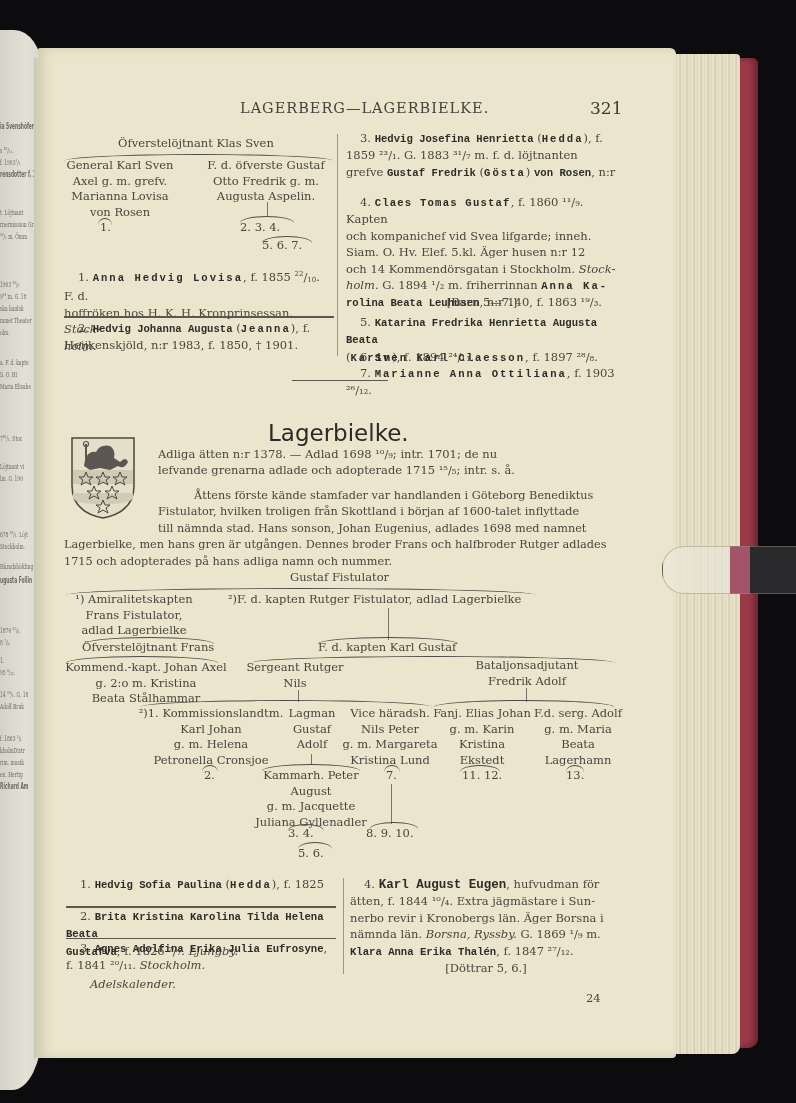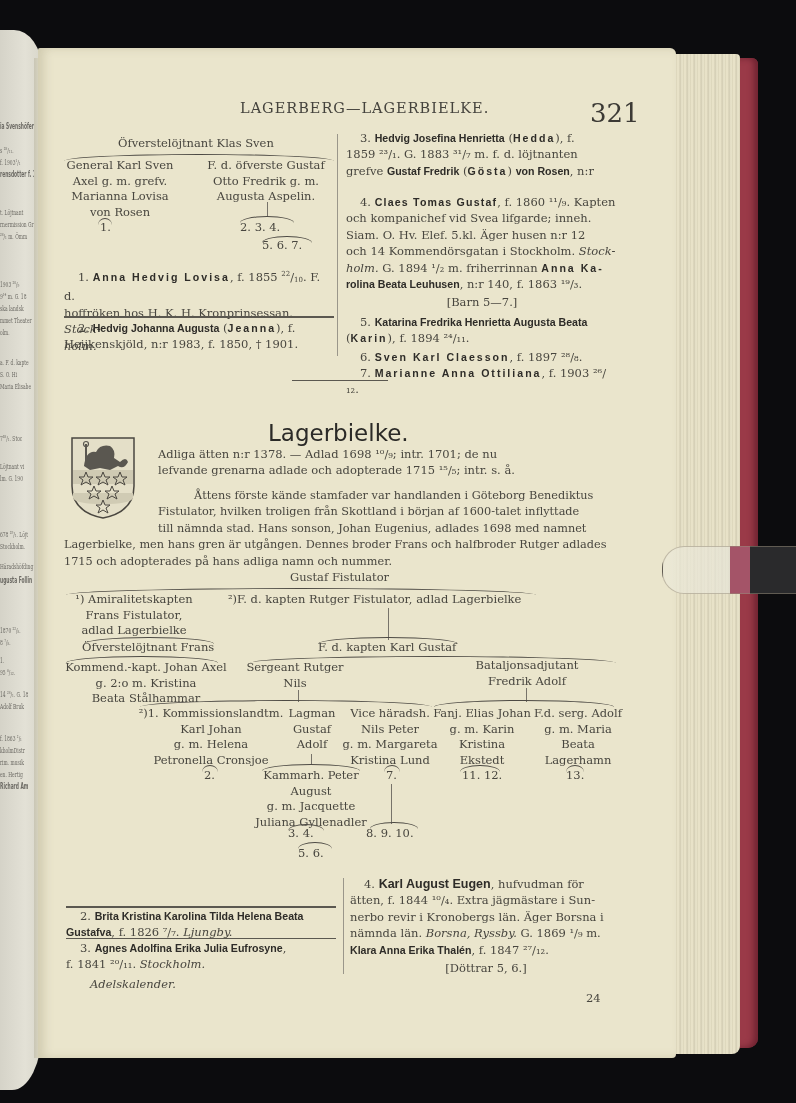--- a/index.html
+++ b/index.html
@@ -46,23 +46,23 @@
     border-radius:2px 6px 4px 0;
   }
   .tab {
     left:662px; top:546px; width:150px; height:46px;
     background:linear-gradient(90deg,rgba(235,232,215,.75) 0%,rgba(230,228,215,.7) 45%,#a45468 45%,#a45468 58%,#2a2a2c 58%);
     border-radius:22px 0 0 22px;
     border:1px solid rgba(150,140,120,.5);
   }
   
   .runhead { left:240px; top:100px; font-size:14.5px; letter-spacing:1px; color:#45433d; }
-  .pageno { left:590px; top:98px; font-size:26px; color:#3c3a35; }
+  .pageno { left:590px; top:98px; font-size:17px; color:#3c3a35; }
   .txt { font-size:11.5px; line-height:16.4px; color:#48463f; }
-  .txt b, .sans-b { font-family:Liberation Sans, sans-serif; font-weight:bold; color:#2e2c28; font-size:10.6px; }
+  .txt b, .sans-b { font-family:Liberation Mono, monospace; font-weight:bold; color:#2e2c28; font-size:10.6px; }
   .sp { letter-spacing:2px; }
   .txt i { font-style:italic; }
   sup.fr { font-size:7px; vertical-align:5px; }
   sub.fr { font-size:7px; vertical-align:-1px; }
   .center { text-align:center; }
   .col-rule { width:1px; background:#9a968a; }
   .hrule { height:1.5px; background:#5b5850; }
   .brace {
     height:6px; border-top:1.5px solid #4d4a44; border-radius:50% 50% 0 0/100% 100% 0 0;
     position:absolute;
@@ -315,20 +315,24 @@
   <div>Juliana Gyllenadler</div>
 </div>
 <div class="brace" style="left:288px; top:824px; width:36px"></div>
 <div class="abs tree" style="left:288px; top:826px">3.  4.</div>
 <div class="brace" style="left:298px; top:842px; width:34px"></div>
 <div class="abs tree" style="left:298px; top:846px">5.  6.</div>
 
 <div class="abs col-rule" style="left:343px; top:878px; height:96px"></div>
 
 <div class="abs txt" style="left:66px; top:876px; width:272px">
+  <div style="text-indent:14px">
+    <span>1.</span>
+    <b>Hedvig Sofia Paulina</b> (<b class="sp">Hedda</b>)<span>, f. 1825</span>
+  </div>
 </div>
 <div class="abs hrule" style="left:66px; top:906px; width:270px"></div>
 <div class="abs txt" style="left:66px; top:908px; width:272px">
   <div style="text-indent:14px">
     <span>2.</span>
     <b>Brita Kristina Karolina Tilda Helena Beata</b>
   </div>
   <div><b>Gustafva</b><span>, f. 1826 ⁷/₇.</span> <i>Ljungby.</i></div>
 </div>
 <div class="abs hrule" style="left:66px; top:938px; width:270px; height:1px"></div>

